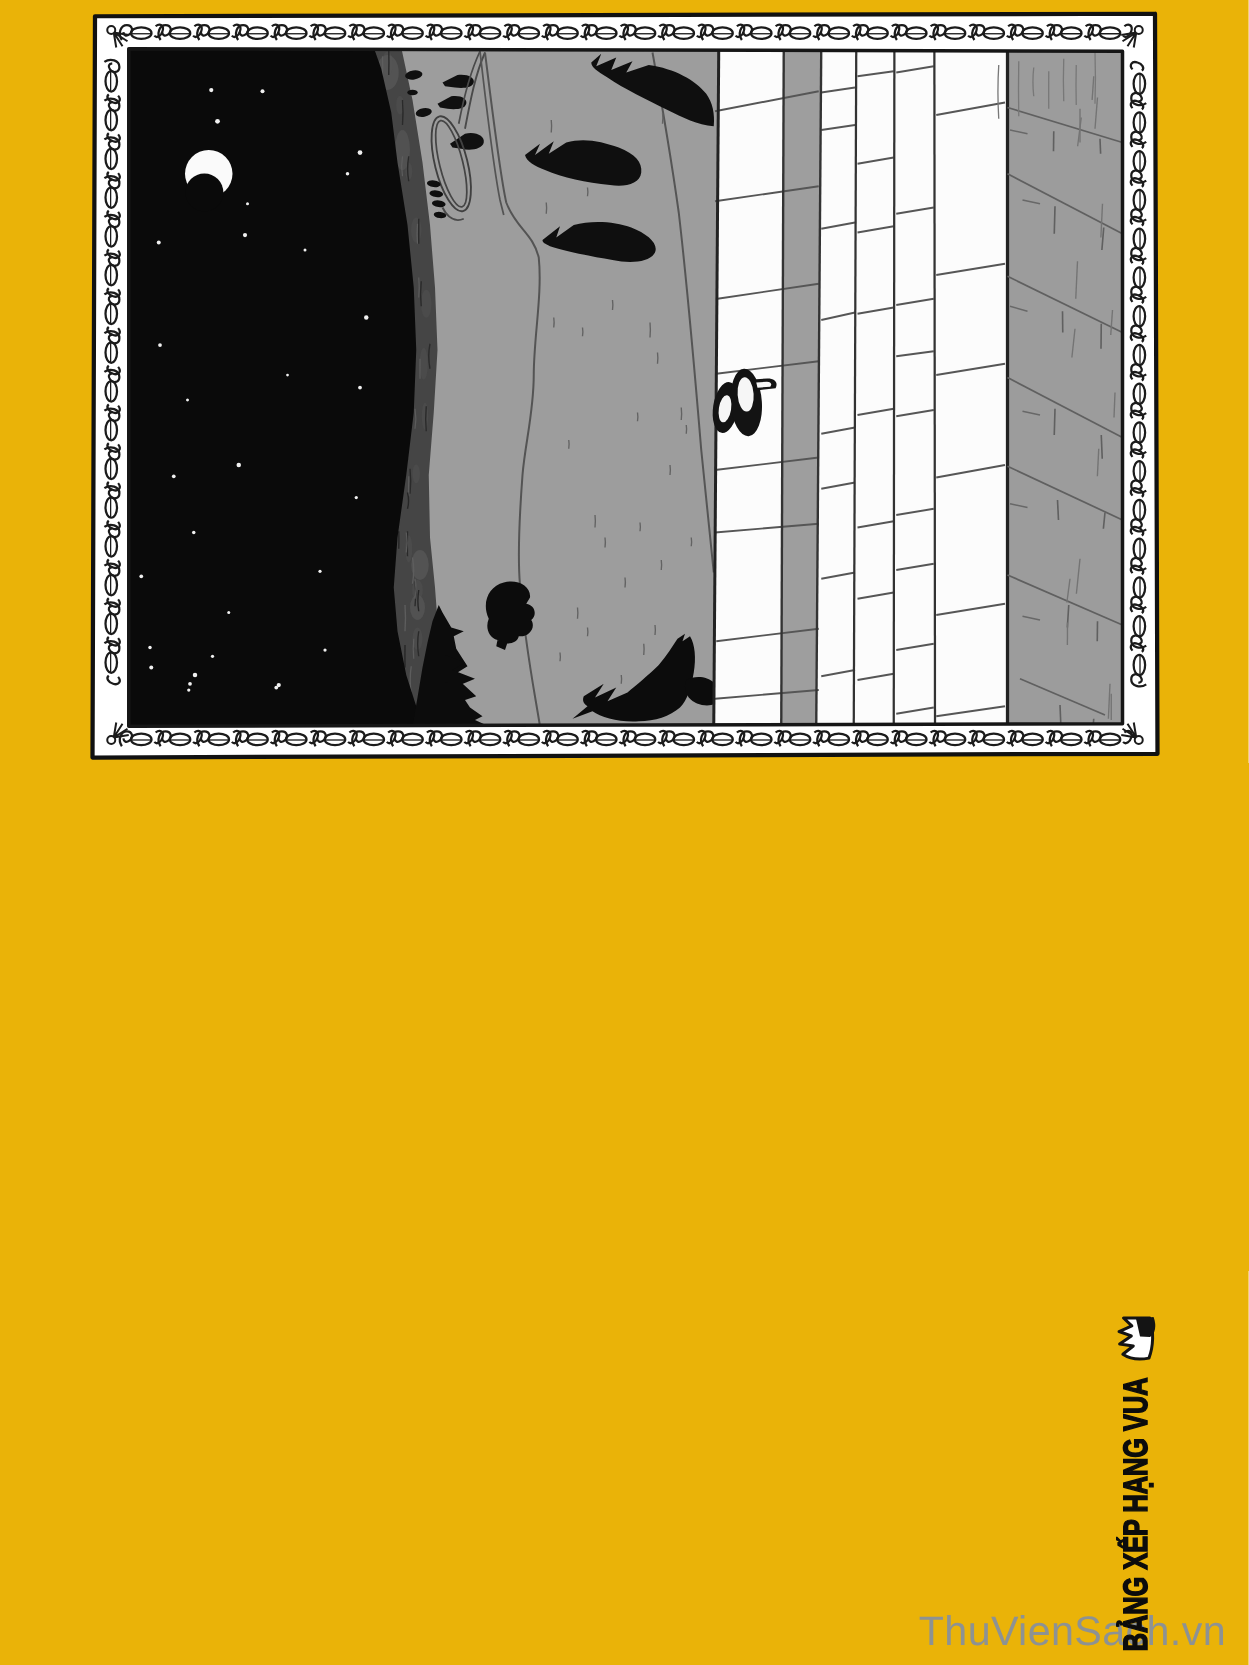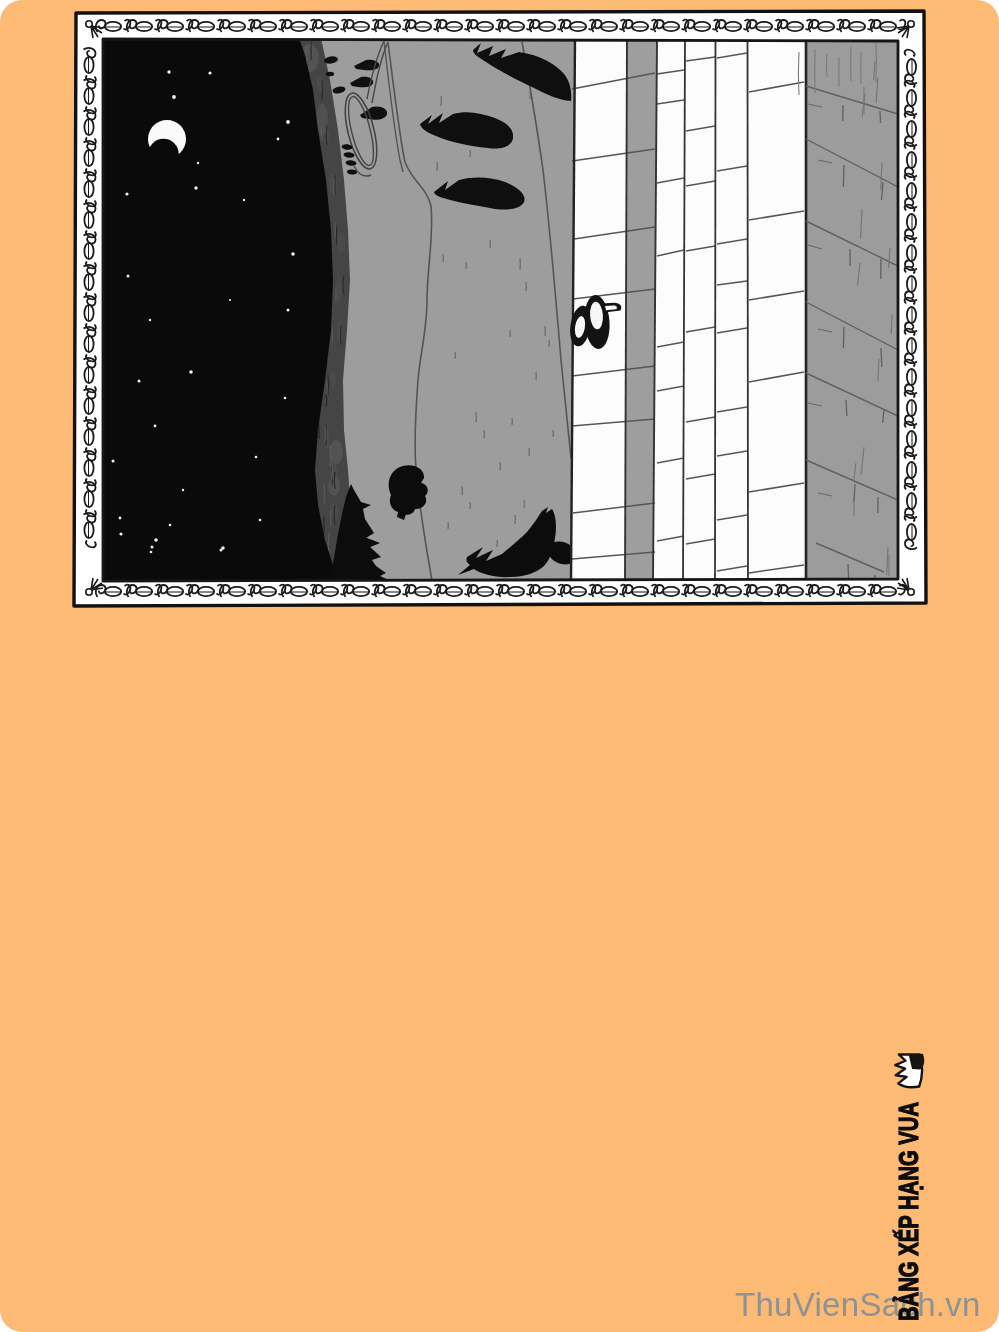--- a/index.html
+++ b/index.html
@@ -1,16 +1,16 @@
 <!DOCTYPE html>
 <html><head><meta charset="utf-8">
 <style>
 html,body{margin:0;padding:0;background:#ffffff;}
-.page{position:relative;width:999px;height:1332px;overflow:hidden;background:#fdba74;
-  font-family:"Liberation Sans",sans-serif;border-radius:22px;}
+.page{position:relative;width:999px;height:1332px;overflow:hidden;background:#eab308;
+  font-family:"Liberation Sans",sans-serif;}
 </style></head>
 <body>
 <div class="page">
 <svg width="999" height="1332" viewBox="0 0 999 1332">
 <defs>
 <g id="mo" stroke="#1b1b1b" stroke-width="1.8" fill="none">
   <path d="M-16.5,5.5 C-20,0.5 -17.5,-6.5 -12.5,-6.5 C-8,-6.5 -7,-1.5 -10.5,1 C-13,2.8 -15,2 -15.3,-0.8"></path>
   <ellipse cx="-1" cy="0" rx="8.2" ry="4.6"></ellipse>
   <path d="M10.5,-5.5 C14,-8.5 17.5,-6 16,-1.5 C15,2.2 11.5,4.5 9.5,2"></path>
   <path d="M-9,0.5 L7,0.5" stroke-width="1.05"></path>

